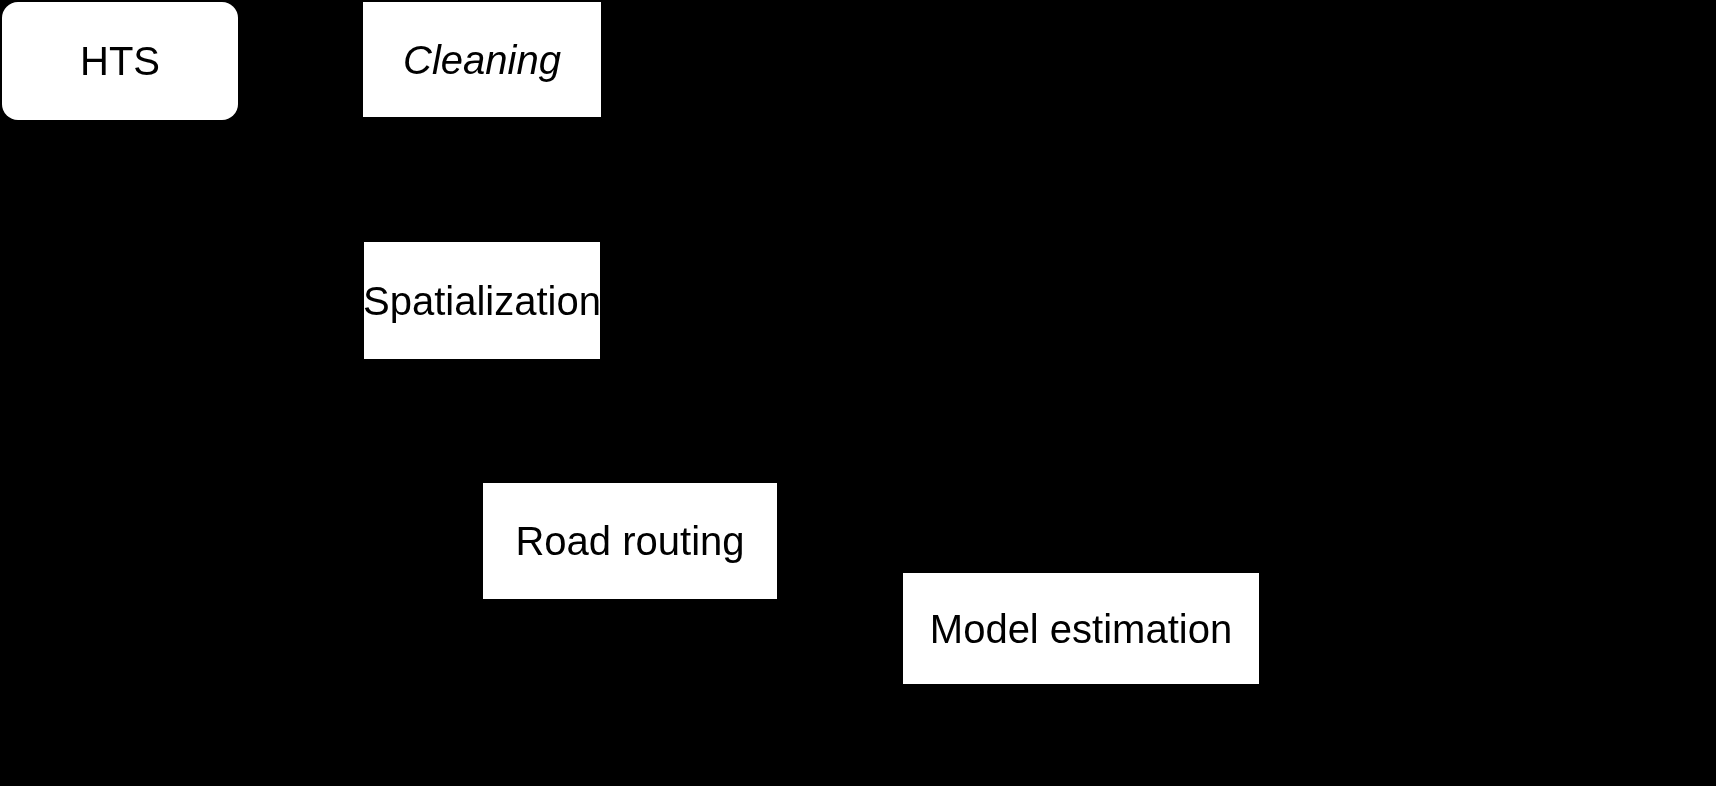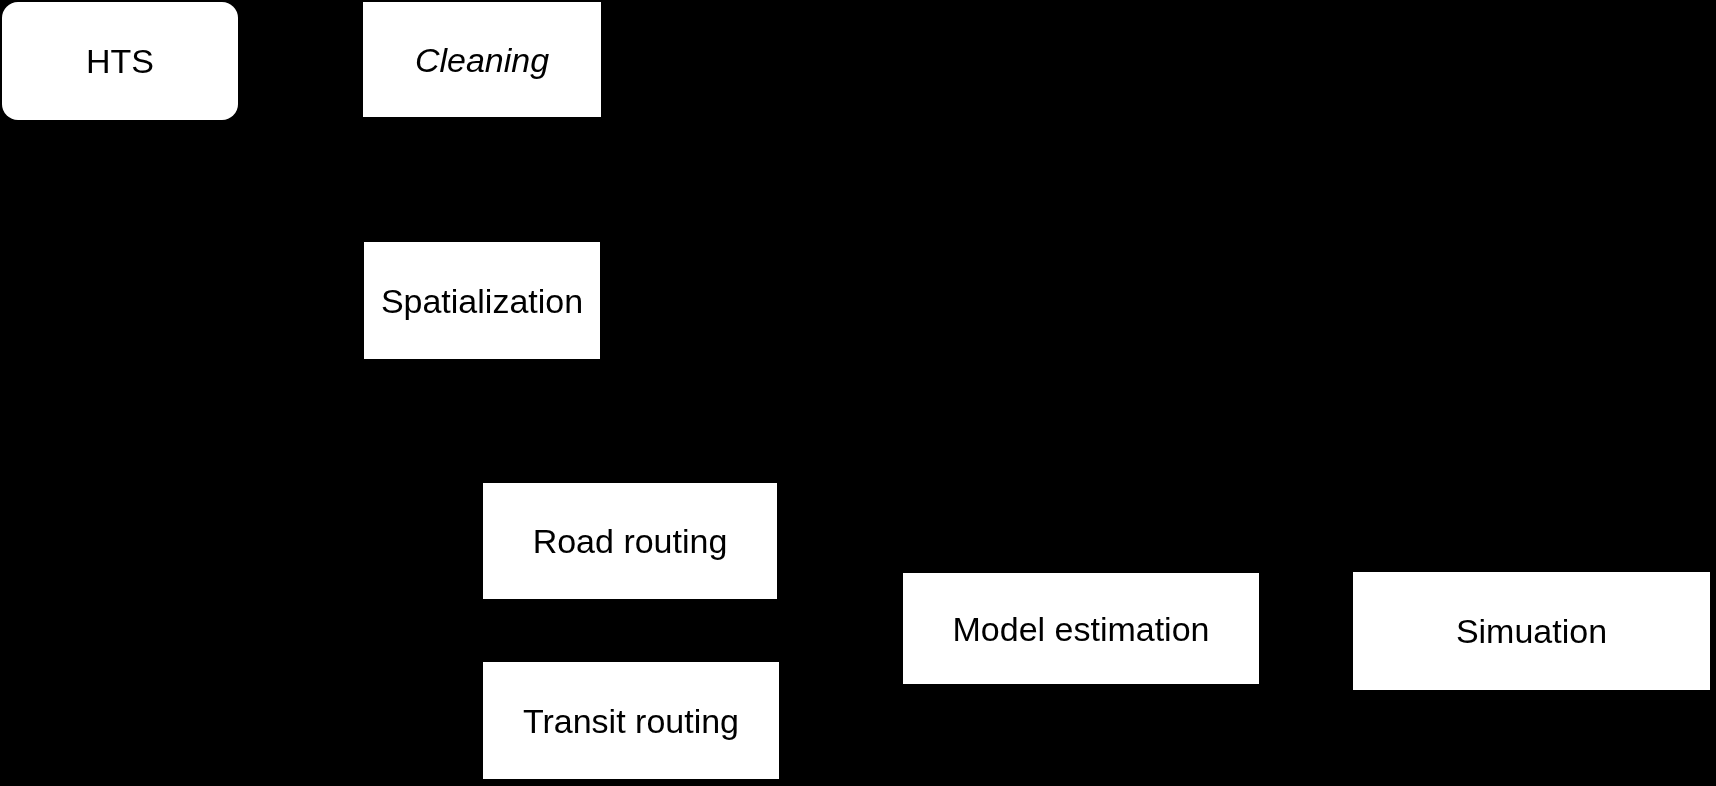--- a/index.html
+++ b/index.html
@@ -15,21 +15,21 @@
     overflow: hidden;
     font-family: "Liberation Sans", sans-serif;
   }
   .node {
     position: absolute;
     background: #ffffff;
     color: #000000;
     display: flex;
     align-items: center;
     justify-content: center;
-    font-size: 34px;
+    font-size: 40px;
     line-height: 1;
     white-space: nowrap;
     box-sizing: border-box;
   }
   .node.rounded { border-radius: 16px; }
 
   .node-hts              { left: 2px;    top: 2px;   width: 236px; height: 118px; }
   .node-cleaning         { left: 363px;  top: 2px;   width: 238px; height: 115px; font-style: italic; }
   .node-spatialization   { left: 364px;  top: 242px; width: 236px; height: 117px; }
   .node-road-routing     { left: 483px;  top: 483px; width: 294px; height: 116px; }
@@ -51,25 +51,19 @@
   </div>
 
   <div class="node node-spatialization">
     <span>Spatialization</span>
   </div>
 
   <div class="node node-road-routing">
     <span>Road routing</span>
   </div>
 
-  <div class="node node-transit-routing">
-    <span>Transit routing</span>
-  </div>
 
   <div class="node node-model-estimation">
     <span>Model estimation</span>
   </div>
 
-  <div class="node node-simuation">
-    <span>Simuation</span>
-  </div>
 
 </div>
 
 </body></html>

